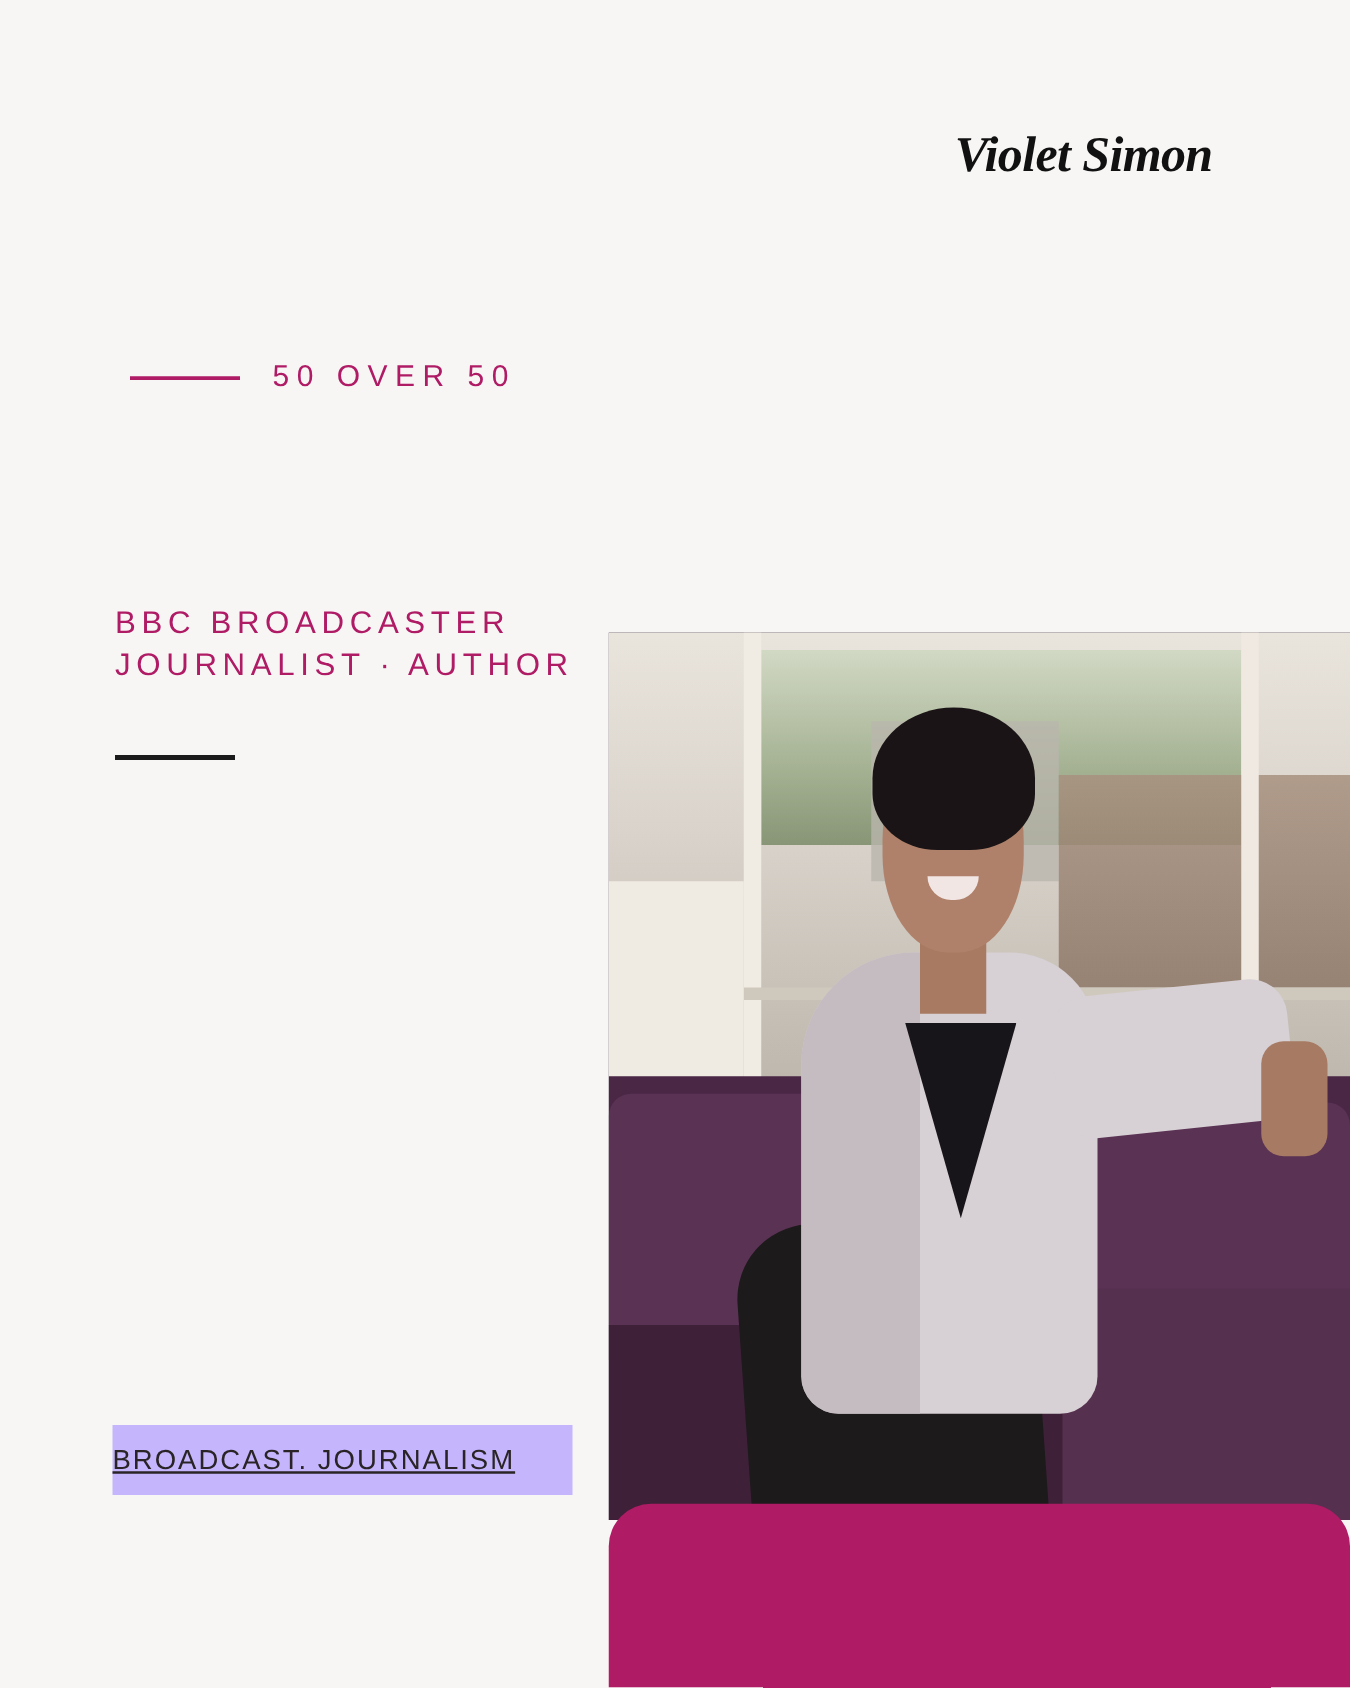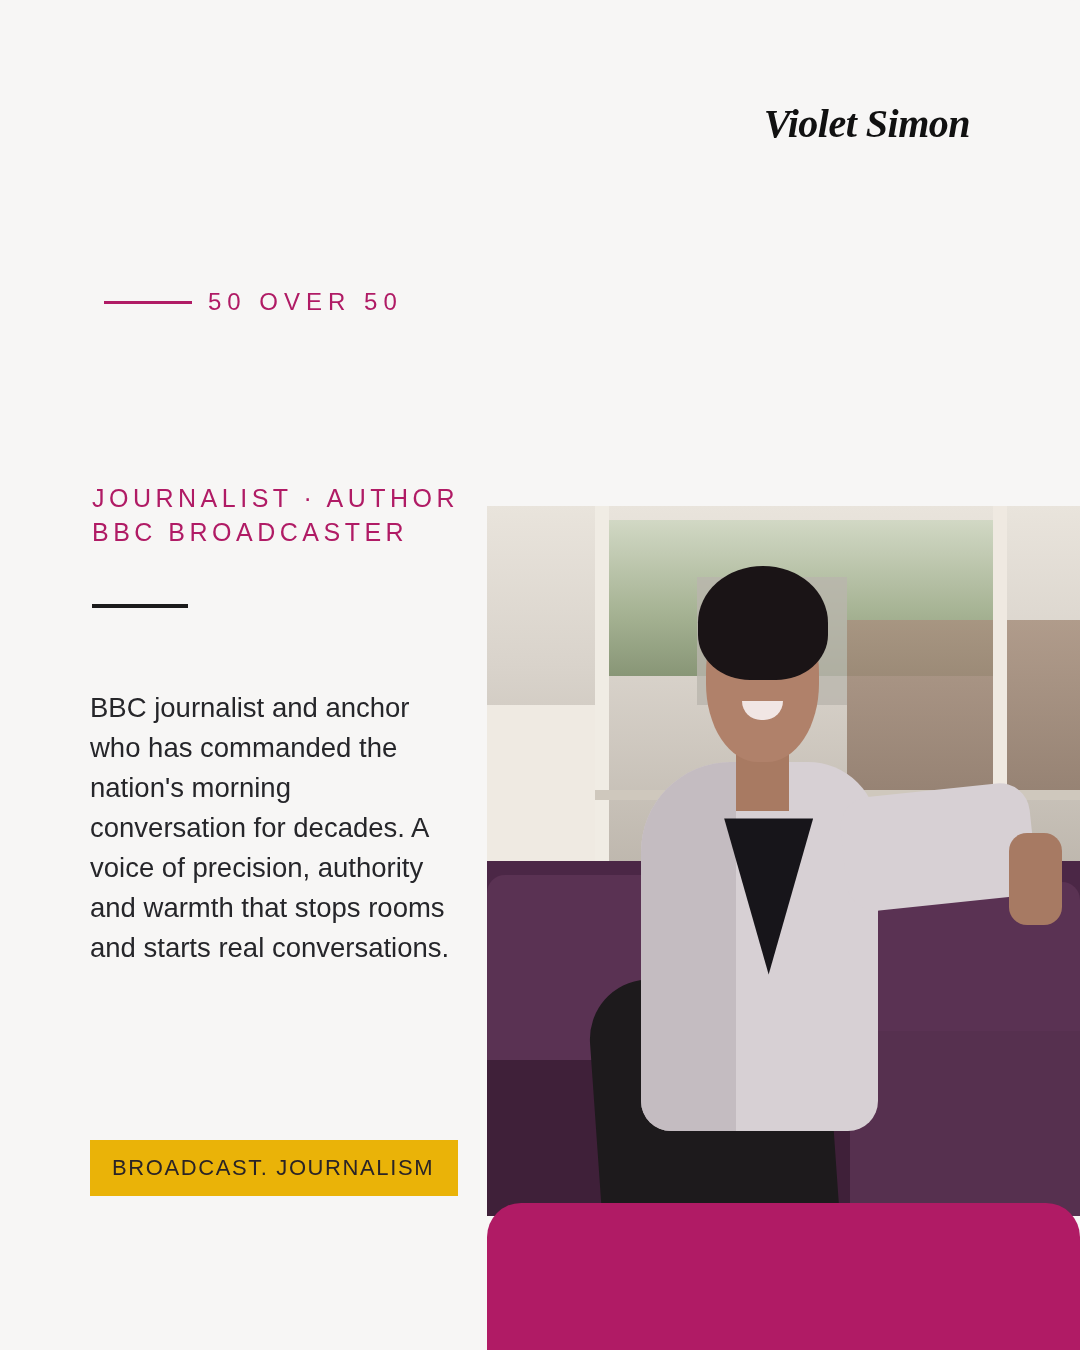--- a/index.html
+++ b/index.html
@@ -36,21 +36,21 @@
     white-space: nowrap;
   }
 
   
   .kicker-row {
     position: absolute;
     top: 288px;
     left: 104px;
     display: flex;
     align-items: center;
-    gap: 16px;
+    gap: 26px;
     justify-content: space-between;
   }
   .kicker-rule {
     width: 88px;
     height: 3px;
     background: #b01b65;
   }
   .kicker-text {
     font-size: 24px;
     letter-spacing: 6px;
@@ -107,29 +107,29 @@
     color: #26262a;
   }
 
   
   .tag {
     position: absolute;
     left: 90px;
     top: 1140px;
     width: 368px;
     height: 56px;
-    background: #eab308;
+    background: #c4b5fd;
     display: flex;
     align-items: center;
-    padding-left: 22px;
     box-sizing: border-box;
     font-size: 22px;
     letter-spacing: 1.6px;
     color: #2a2426;
     white-space: nowrap;
+    text-decoration: underline;
   }
 
   
   .photo {
     position: absolute;
     left: 487px;
     top: 506px;
     width: 593px;
     height: 710px;
     overflow: hidden;
@@ -255,27 +255,26 @@
 
   <div class="brand">Violet Simon</div>
 
   <div class="kicker-row">
     <span class="kicker-rule"></span>
     <span class="kicker-text">50 OVER 50</span>
   </div>
 
 
   <div class="role">
+    <div>BBC BROADCASTER</div>
     <div>JOURNALIST · AUTHOR</div>
-    <div>BBC BROADCASTER</div>
   </div>
 
   <div class="divider"></div>
 
-  <p class="bio">BBC journalist and anchor who has commanded the nation's morning conversation for decades. A voice of precision, authority and warmth that stops rooms and starts real conversations.</p>
 
   <div class="tag">BROADCAST. JOURNALISM</div>
 
   <div class="photo">
     <div class="photo-inner">
       <div class="bg-wall"></div>
       <div class="view-green"></div>
       <div class="view-building"></div>
       <div class="view-brick"></div>
       <div class="win-frame-v win-left"></div>

